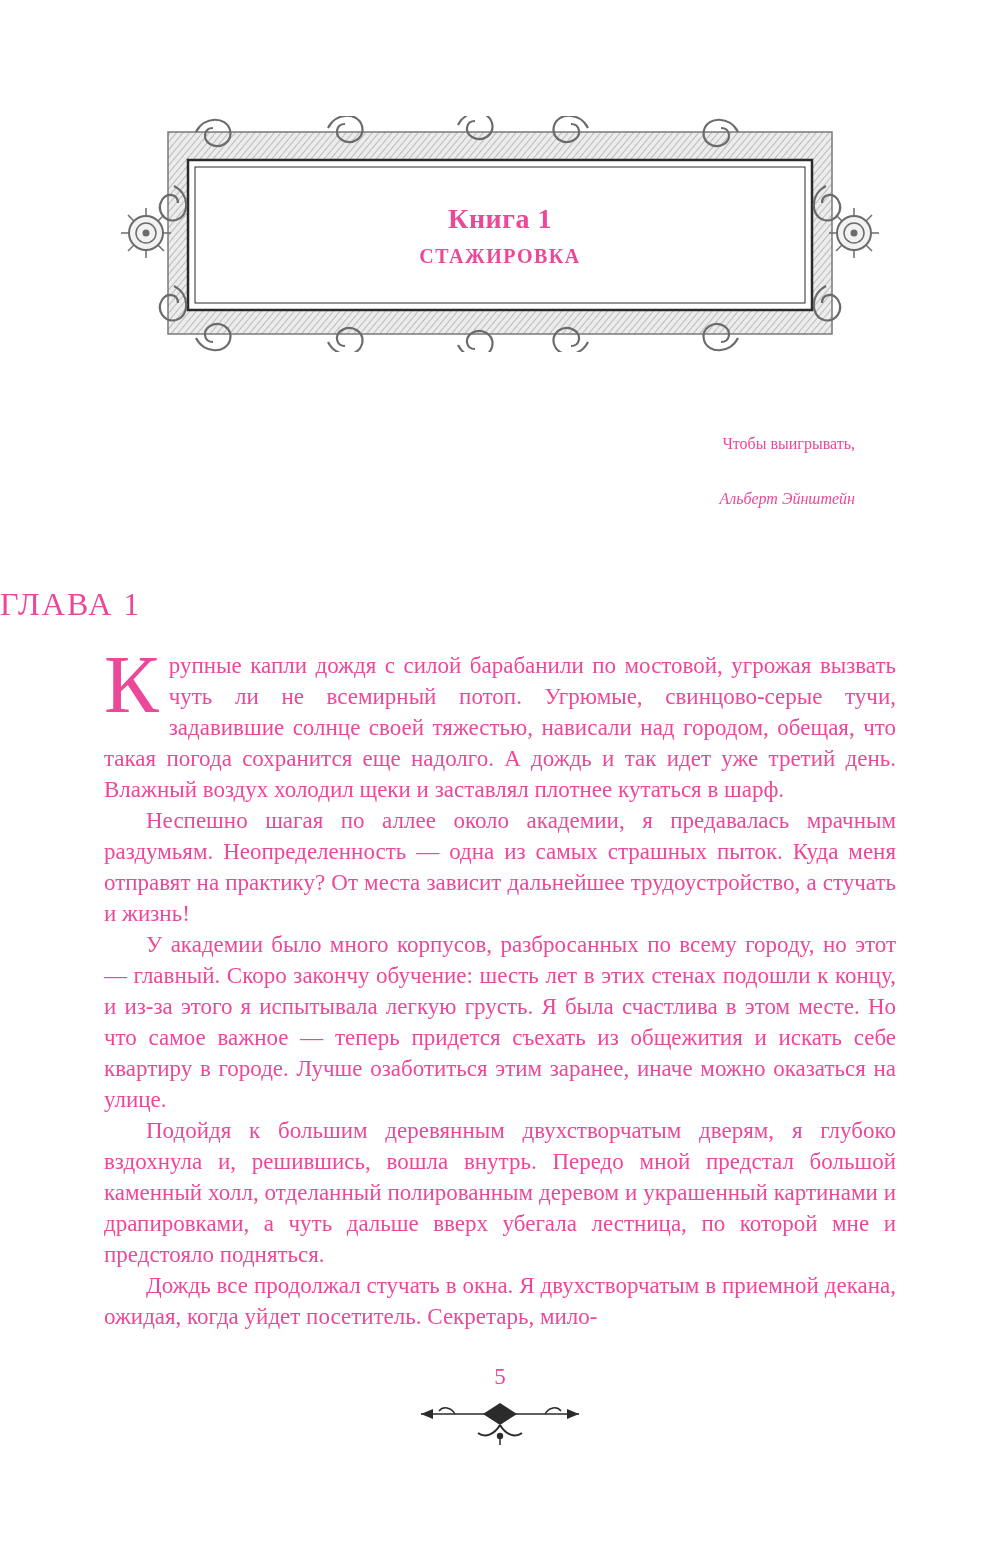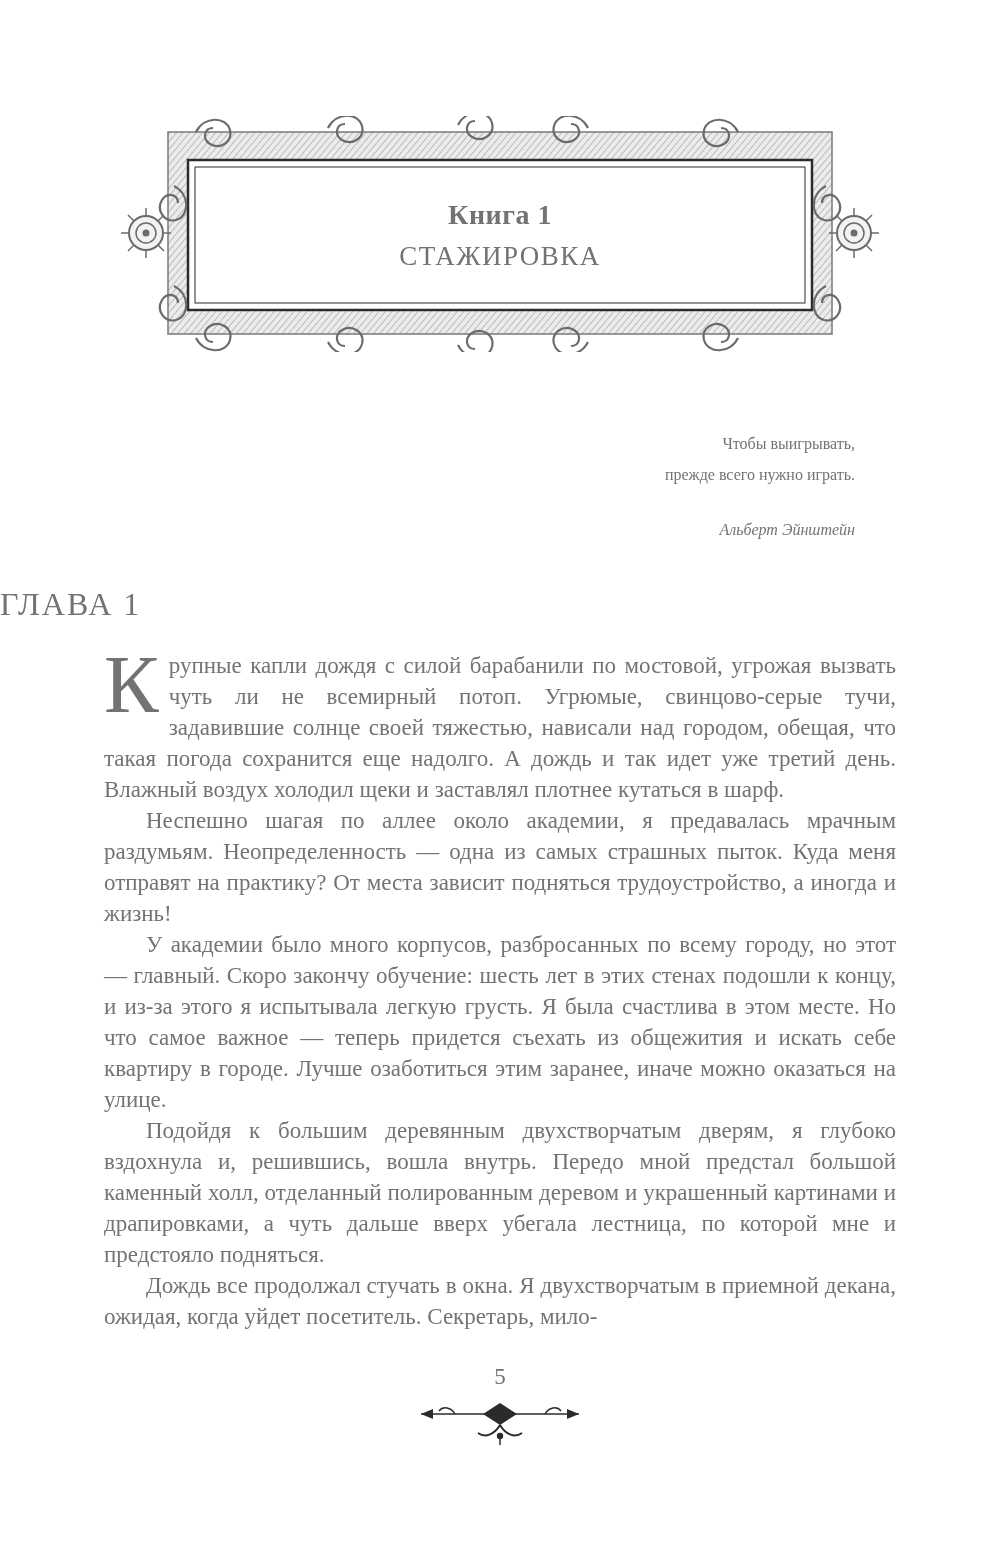--- a/index.html
+++ b/index.html
@@ -6,21 +6,21 @@
     margin: 0;
     padding: 0;
     background: #ffffff;
   }
   .page {
     position: relative;
     width: 1000px;
     height: 1552px;
     margin: 0 auto;
     background: #ffffff;
-    color: #737373;
+    color: #ec4899;
     font-family: "Liberation Serif", serif;
     overflow: hidden;
   }
 
   
   .title-frame {
     position: absolute;
     left: 118px;
     top: 116px;
     width: 764px;
@@ -44,22 +44,22 @@
     justify-content: center;
     gap: 10px;
     text-align: center;
   }
   .book-label {
     font-size: 28px;
     font-weight: bold;
     letter-spacing: 0.5px;
   }
   .book-title-line {
-    font-size: 27px;
-    font-weight: normal;
+    font-size: 20px;
+    font-weight: bold;
     letter-spacing: 1.5px;
   }
 
   
   .epigraph {
     position: absolute;
     right: 145px;
     top: 428px;
     text-align: right;
     font-size: 16px;
@@ -182,29 +182,28 @@
     </svg>
 
     <div class="title-inner">
       <div class="book-label">Книга 1</div>
       <div class="book-title-line">СТАЖИРОВКА</div>
     </div>
   </div>
 
   <div class="epigraph">
     <div>Чтобы выигрывать,</div>
-    <div>прежде всего нужно играть.</div>
     <div class="author">Альберт Эйнштейн</div>
   </div>
 
   <h1 class="chapter-heading">ГЛАВА 1</h1>
 
   <div class="body-text">
     <p class="first"><span class="dropcap">К</span><span>рупные капли дождя с силой барабанили по мостовой, угрожая вызвать чуть ли не всемирный потоп. Угрюмые, свинцово-серые тучи, задавившие солнце своей тяжестью, нависали над городом, обещая, что такая погода сохранится еще надолго. А дождь и так идет уже третий день. Влажный воздух холодил щеки и заставлял плотнее кутаться в шарф.</span></p>
-    <p>Неспешно шагая по аллее около академии, я предавалась мрачным раздумьям. Неопределенность — одна из самых страшных пыток. Куда меня отправят на практику? От места зависит подняться трудоустройство, а иногда и жизнь!</p>
+    <p>Неспешно шагая по аллее около академии, я предавалась мрачным раздумьям. Неопределенность — одна из самых страшных пыток. Куда меня отправят на практику? От места зависит дальнейшее трудоустройство, а стучать и жизнь!</p>
     <p>У академии было много корпусов, разбросанных по всему городу, но этот — главный. Скоро закончу обучение: шесть лет в этих стенах подошли к концу, и из-за этого я испытывала легкую грусть. Я была счастлива в этом месте. Но что самое важное — теперь придется съехать из общежития и искать себе квартиру в городе. Лучше озаботиться этим заранее, иначе можно оказаться на улице.</p>
     <p>Подойдя к большим деревянным двухстворчатым дверям, я глубоко вздохнула и, решившись, вошла внутрь. Передо мной предстал большой каменный холл, отделанный полированным деревом и украшенный картинами и драпировками, а чуть дальше вверх убегала лестница, по которой мне и предстояло подняться.</p>
     <p>Дождь все продолжал стучать в окна. Я двухстворчатым в приемной декана, ожидая, когда уйдет посетитель. Секретарь, мило-</p>
   </div>
 
   <div class="page-number">5</div>
 
   <div class="footer-ornament">
     <svg width="170" height="46" viewBox="0 0 170 46" xmlns="http://www.w3.org/2000/svg" aria-hidden="true">
       <line x1="6" y1="14" x2="164" y2="14" stroke="#2b2b2b" stroke-width="1.5"></line>

